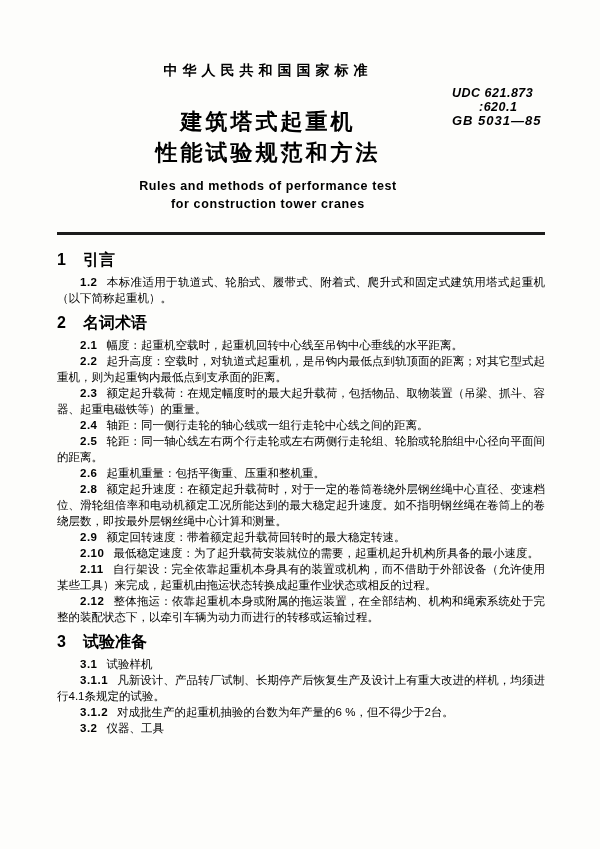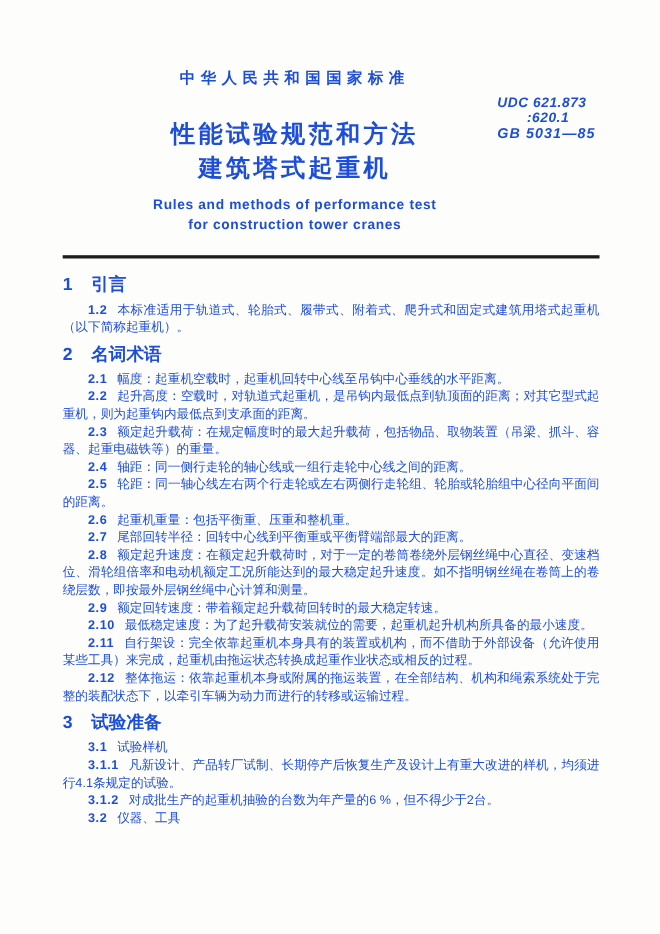--- a/index.html
+++ b/index.html
@@ -6,21 +6,21 @@
   html,body { background:#ffffff; }
   body {
     font-family:"Liberation Sans","DejaVu Sans",sans-serif;
     -webkit-font-smoothing:antialiased;
   }
   .page {
     position:relative;
     width:600px; height:849px;
     margin:0 auto;
     background:#fdfdfb;
-    color:#1d4ed8;
+    color:#000000;
     overflow:hidden;
   }
   
   .header { position:relative; padding-top:62px; }
   .std-label {
     width:424px; margin-left:56px;
     text-align:center;
     font-size:14px; font-weight:bold;
     letter-spacing:5px;
     white-space:nowrap;
@@ -92,22 +92,22 @@
   <div class="header">
     <div class="std-label">中华人民共和国国家标准</div>
 
     <div class="codes">
       <div class="udc-line1">UDC 621.873</div>
       <div class="udc-line2">:620.1</div>
       <div class="gb-code">GB 5031—85</div>
     </div>
 
     <div class="cn-title">
+      <div>建筑塔式起重机</div>
       <div>性能试验规范和方法</div>
-      <div>建筑塔式起重机</div>
     </div>
 
     <div class="en-title">
       <div>Rules and methods of performance test</div>
       <div>for construction tower cranes</div>
     </div>
   </div>
 
   <div class="rule-thick"></div>
 
@@ -120,21 +120,20 @@
 
     <div class="sec-head">
       <span class="sec-num">2</span><span>名词术语</span>
     </div>
     <p class="para"><span class="num">2.1</span><span>幅度：起重机空载时，起重机回转中心线至吊钩中心垂线的水平距离。</span></p>
     <p class="para"><span class="num">2.2</span><span>起升高度：空载时，对轨道式起重机，是吊钩内最低点到轨顶面的距离；对其它型式起重机，则为起重钩内最低点到支承面的距离。</span></p>
     <p class="para"><span class="num">2.3</span><span>额定起升载荷：在规定幅度时的最大起升载荷，包括物品、取物装置（吊梁、抓斗、容器、起重电磁铁等）的重量。</span></p>
     <p class="para"><span class="num">2.4</span><span>轴距：同一侧行走轮的轴心线或一组行走轮中心线之间的距离。</span></p>
     <p class="para"><span class="num">2.5</span><span>轮距：同一轴心线左右两个行走轮或左右两侧行走轮组、轮胎或轮胎组中心径向平面间的距离。</span></p>
     <p class="para"><span class="num">2.6</span><span>起重机重量：包括平衡重、压重和整机重。</span></p>
-    <p class="para"><span class="num">2.7</span><span>尾部回转半径：回转中心线到平衡重或平衡臂端部最大的距离。</span></p>
     <p class="para"><span class="num">2.8</span><span>额定起升速度：在额定起升载荷时，对于一定的卷筒卷绕外层钢丝绳中心直径、变速档位、滑轮组倍率和电动机额定工况所能达到的最大稳定起升速度。如不指明钢丝绳在卷筒上的卷绕层数，即按最外层钢丝绳中心计算和测量。</span></p>
     <p class="para"><span class="num">2.9</span><span>额定回转速度：带着额定起升载荷回转时的最大稳定转速。</span></p>
     <p class="para"><span class="num">2.10</span><span>最低稳定速度：为了起升载荷安装就位的需要，起重机起升机构所具备的最小速度。</span></p>
     <p class="para"><span class="num">2.11</span><span>自行架设：完全依靠起重机本身具有的装置或机构，而不借助于外部设备（允许使用某些工具）来完成，起重机由拖运状态转换成起重作业状态或相反的过程。</span></p>
     <p class="para"><span class="num">2.12</span><span>整体拖运：依靠起重机本身或附属的拖运装置，在全部结构、机构和绳索系统处于完整的装配状态下，以牵引车辆为动力而进行的转移或运输过程。</span></p>
 
     <div class="sec-head">
       <span class="sec-num">3</span><span>试验准备</span>
     </div>
     <p class="para"><span class="num">3.1</span><span>试验样机</span></p>

